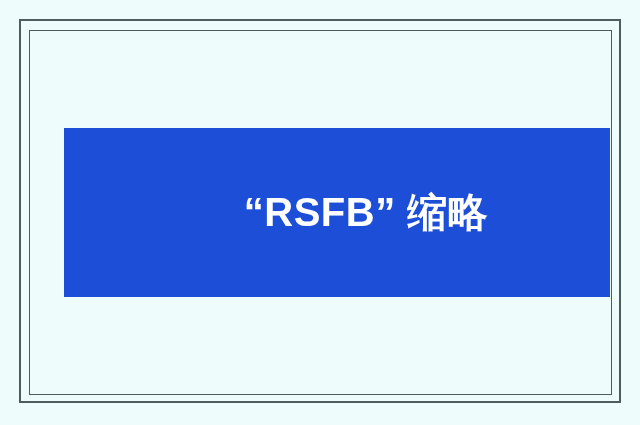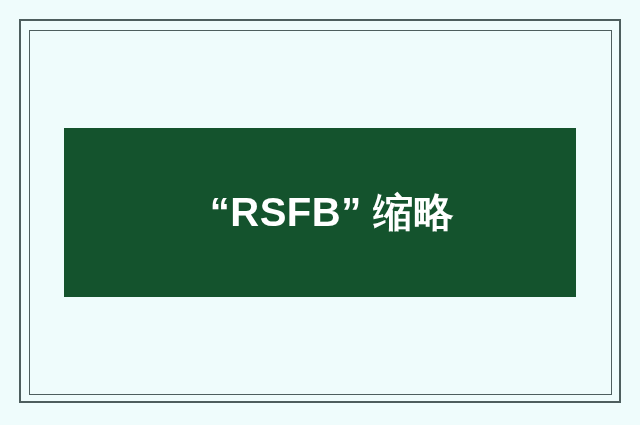--- a/index.html
+++ b/index.html
@@ -45,24 +45,25 @@
     border: 1px solid #4e5e5e;
   }
 
   
   .banner {
     position: absolute;
     left: 64px;
     top: 128px;
     width: 512px;   
     height: 169px;  
-    background: #14532d;
+    background: #1d4ed8;
     display: flex;
     align-items: center;
     justify-content: center;
+    padding-left: 34px;
   }
 
   .banner-title {
     color: #ffffff;
     font-size: 40px;
     font-weight: bold;
     line-height: 1;
     letter-spacing: 0.5px;
     white-space: nowrap;
     text-align: center;

